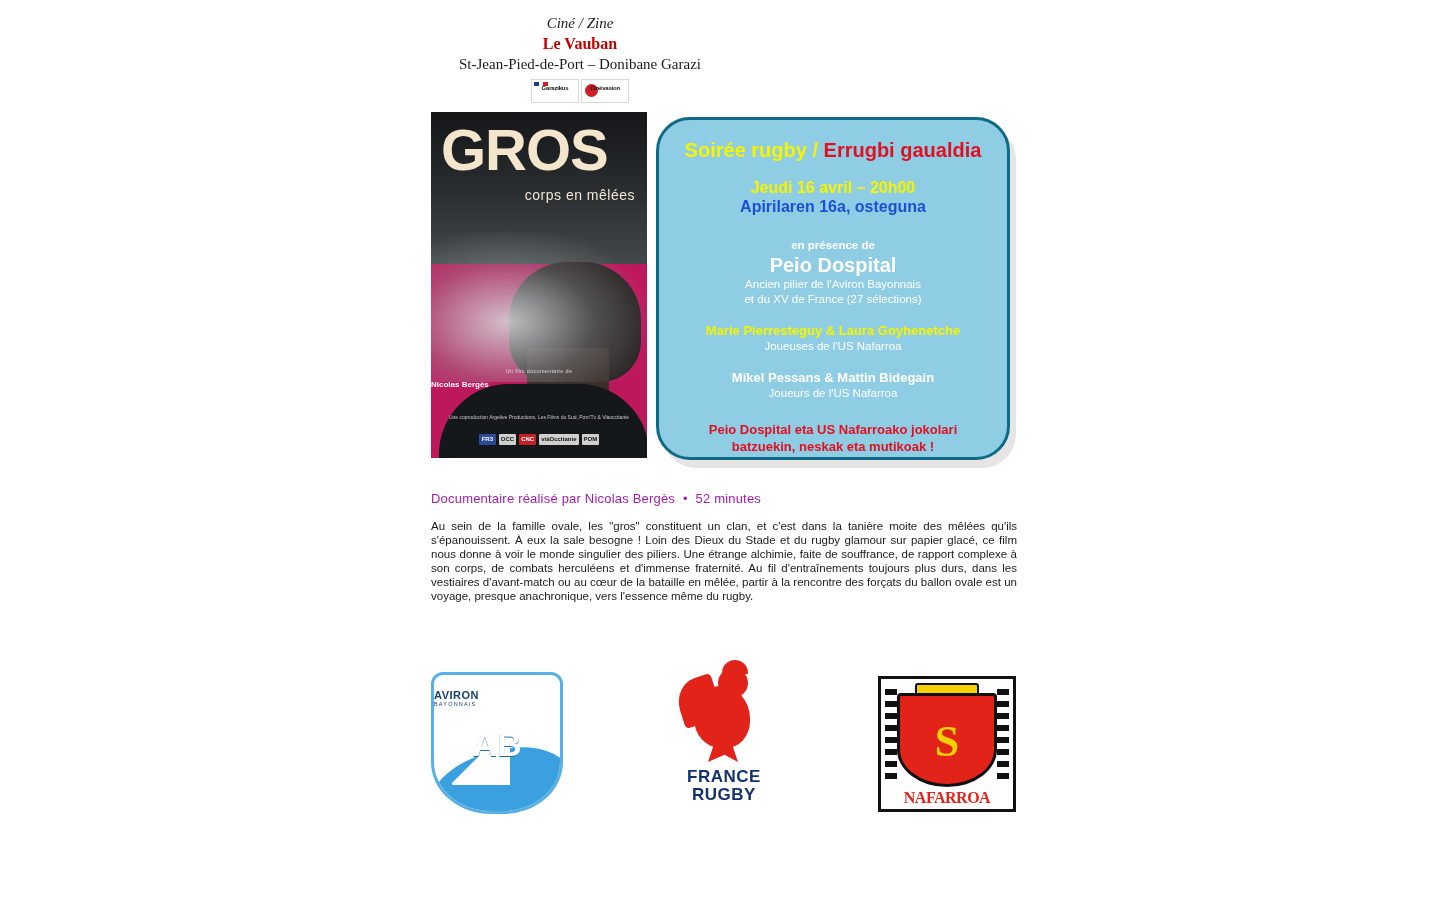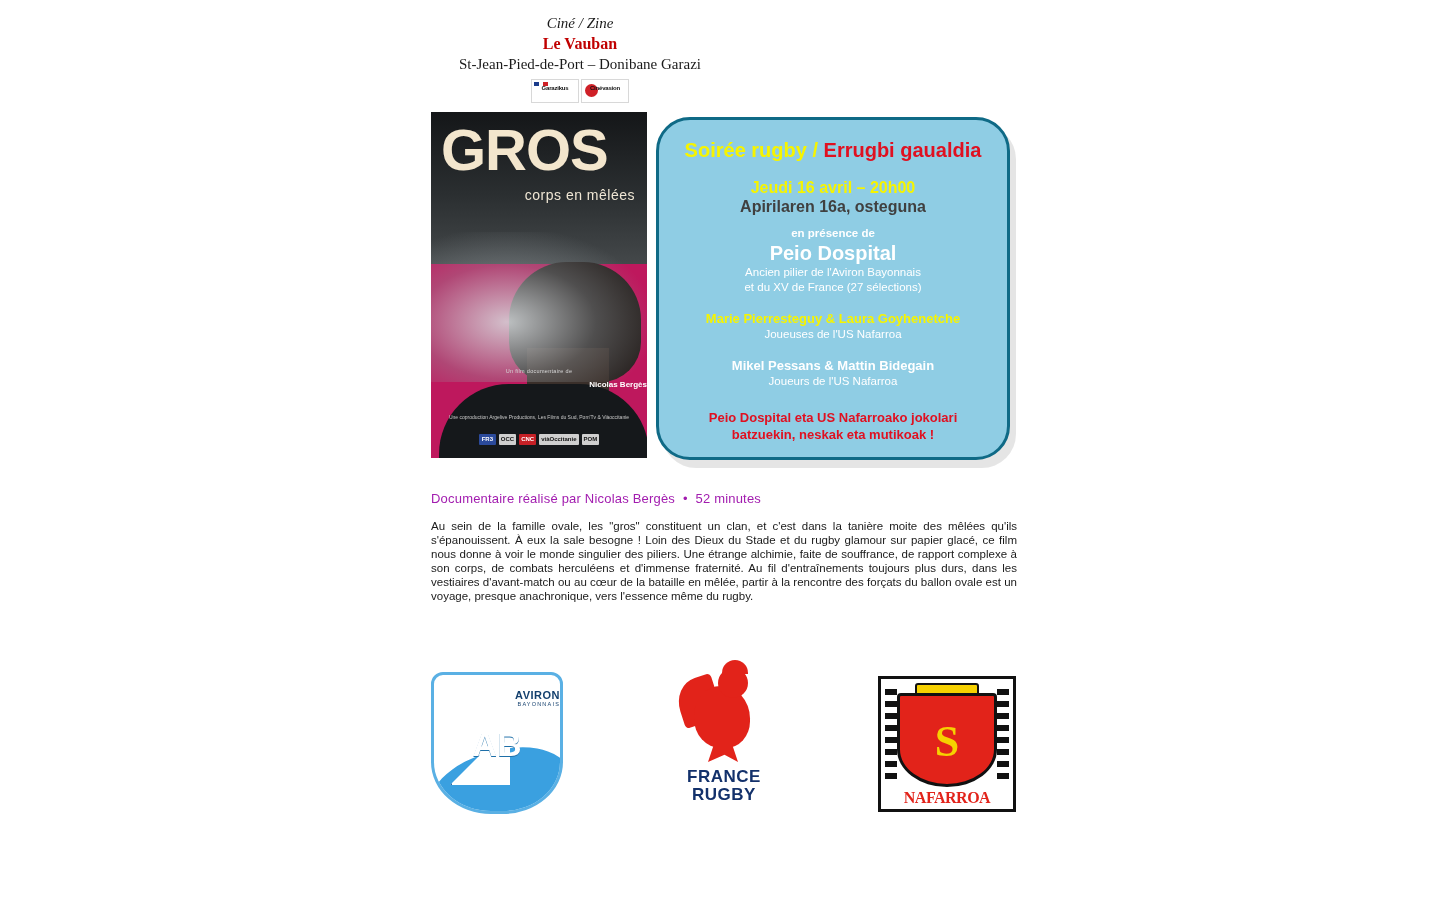--- a/index.html
+++ b/index.html
@@ -177,21 +177,21 @@
     top: 256px;
     text-align: center;
     font-size: 5.5px;
     color: #d7d7d7;
     letter-spacing: 0.3px;
   }
   .poster .credit-name {
     position: absolute;
     left: 0; right: 0;
     top: 268px;
-    text-align: right;
+    text-align: left;
     font-size: 8px;
     font-weight: bold;
     color: #ffffff;
   }
   .poster .prod-line {
     position: absolute;
     left: 0; right: 0;
     top: 302px;
     text-align: center;
     font-size: 5px;
@@ -254,22 +254,22 @@
   .p-date {
     font-weight: bold;
     font-size: 16px;
     line-height: 19px;
     color: #f6f400;
   }
   .p-date2 {
     font-weight: bold;
     font-size: 16px;
     line-height: 19px;
-    color: #404040;
-    margin-bottom: 10px;
+    color: #1d4ed8;
+    margin-bottom: 22px;
   }
   .p-presence {
     font-weight: bold;
     font-size: 11.5px;
     line-height: 15px;
     color: #ffffff;
   }
   .p-guest {
     font-weight: bold;
     font-size: 20px;
@@ -374,21 +374,21 @@
     width: 58px;
     height: 60px;
     background: #ffffff;
     clip-path: polygon(0 100%, 100% 0, 100% 100%);
     border-left: 2px solid #2b6ca8;
   }
   .ab-text {
     position: absolute;
     left: 0; right: 0;
     top: 14px;
-    text-align: right;
+    text-align: left;
     font-size: 11px;
     font-weight: bold;
     color: #14406e;
     letter-spacing: 0.5px;
   }
   .ab-text small {
     display: block;
     font-size: 5.5px;
     letter-spacing: 1.2px;
     font-weight: normal;

